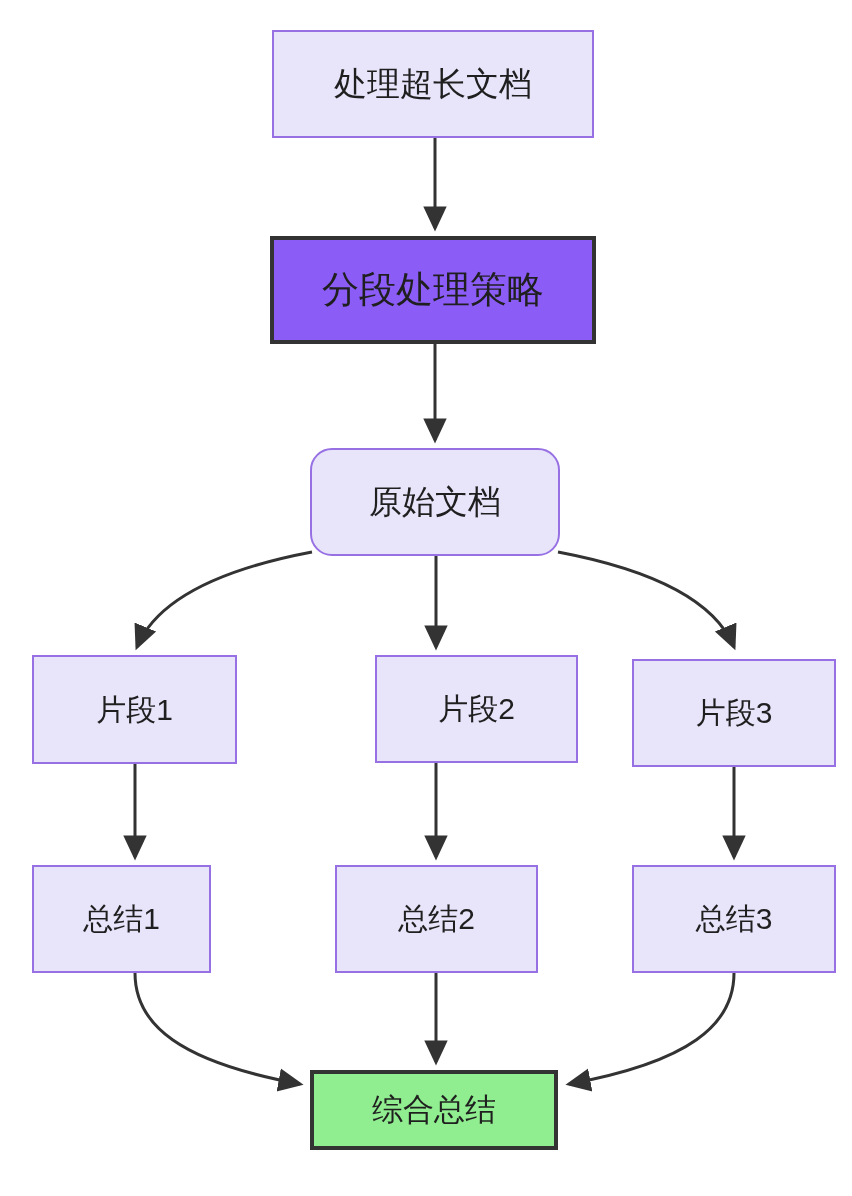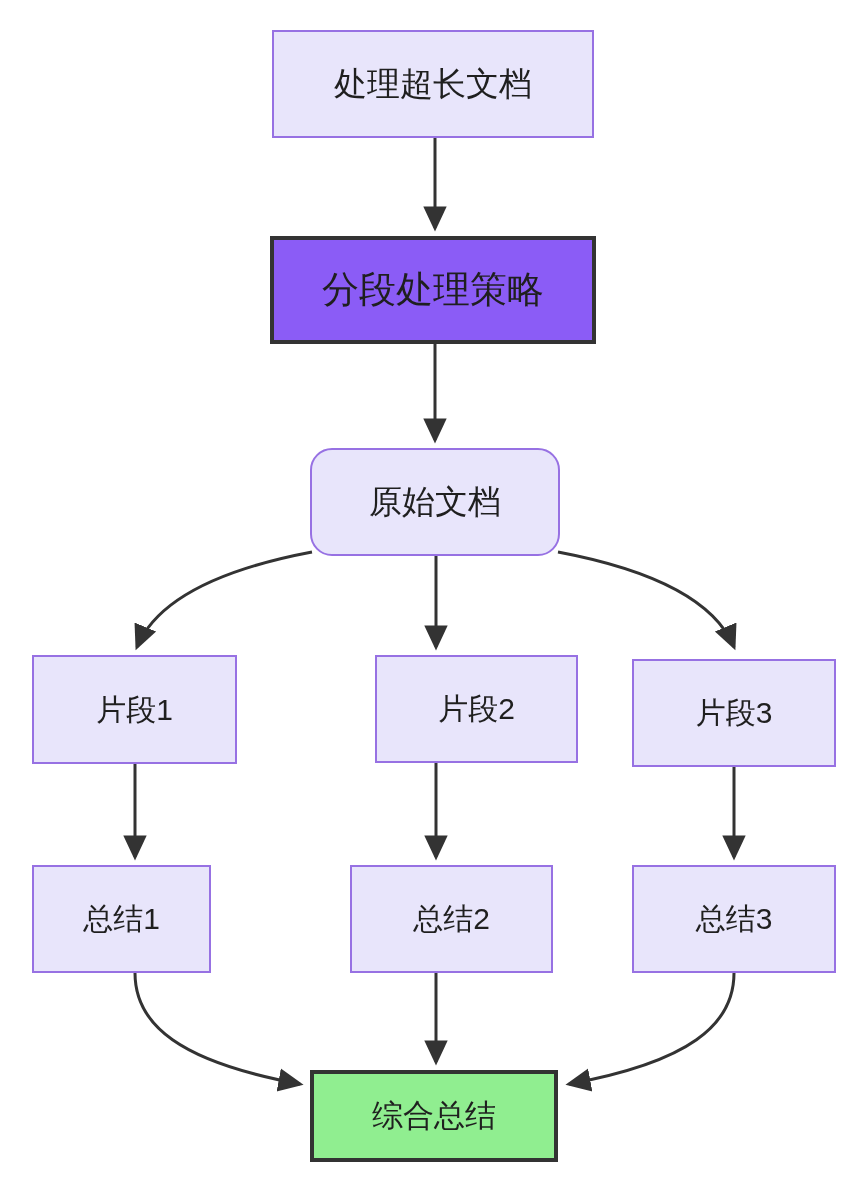--- a/index.html
+++ b/index.html
@@ -111,25 +111,25 @@
   </div>
 
   <div class="node node-default node-small" style="left:632px; top:659px; width:204px; height:108px;">
     <span>片段3</span>
   </div>
 
   <div class="node node-default node-small" style="left:32px; top:865px; width:179px; height:108px;">
     <span>总结1</span>
   </div>
 
-  <div class="node node-default node-small" style="left:335px; top:865px; width:203px; height:108px;margin-left:15px;">
+  <div class="node node-default node-small" style="left:335px; top:865px; width:203px; height:108px;">
     <span>总结2</span>
   </div>
 
   <div class="node node-default node-small" style="left:632px; top:865px; width:204px; height:108px;">
     <span>总结3</span>
   </div>
 
-  <div class="node node-success" style="left:310px; top:1070px; width:248px; height:92px;">
+  <div class="node node-success" style="left:310px; top:1070px; width:248px; height:80px;">
     <span>综合总结</span>
   </div>
 
 </div>
 
 </body></html>

